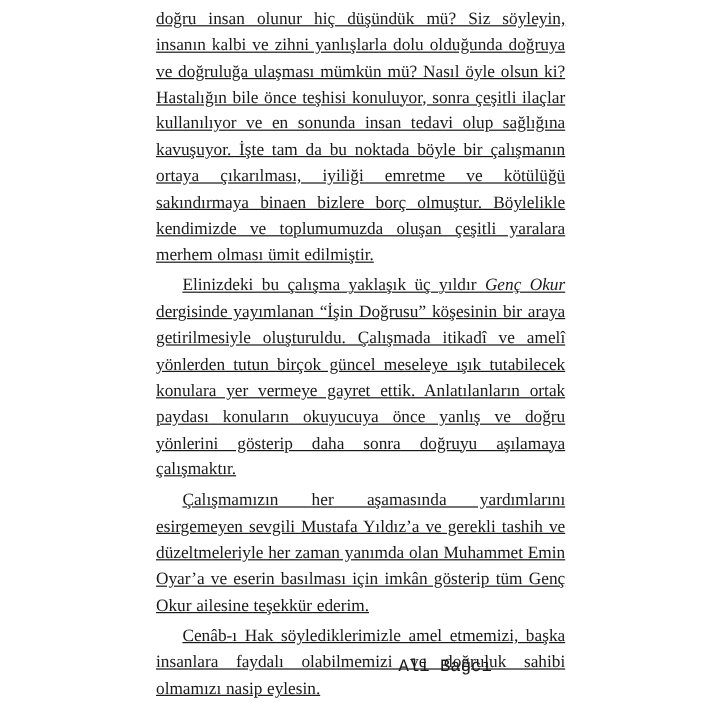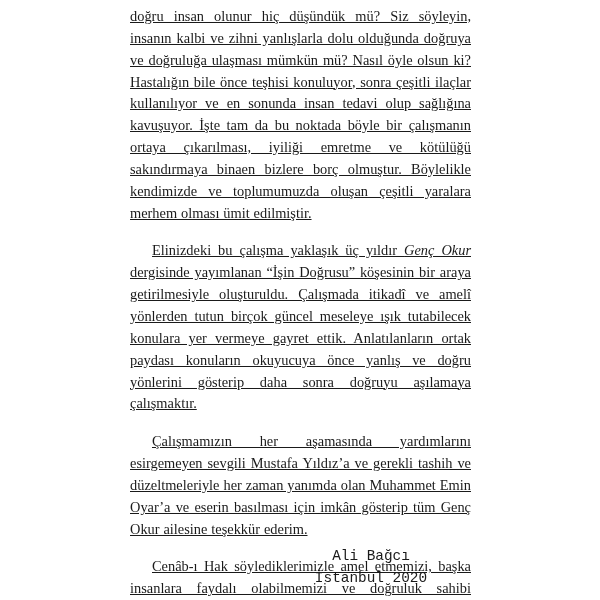--- a/index.html
+++ b/index.html
@@ -40,21 +40,21 @@
     hyphens: manual;
     word-spacing: 0.02em;
     text-decoration: underline;
   }
 
   .para.first {
     text-indent: 0;
   }
 
   .para + .para {
-    margin-top: 16px;
+    margin-top: 4px;
   }
 
   .italic {
     font-style: italic;
   }
 
   .signature {
     position: absolute;
     left: 130px;
     top: 546px;
@@ -85,16 +85,15 @@
     <p class="para"><span>Elinizdeki bu çalışma yaklaşık üç yıldır </span><span class="italic">Genç Okur</span><span> dergisinde yayımlanan “İşin Doğrusu” köşesinin bir araya getirilmesiyle oluşturuldu. Çalışmada itikadî ve amelî yönlerden tutun birçok güncel meseleye ışık tutabilecek konulara yer vermeye gayret ettik. Anlatılanların ortak paydası konuların okuyucuya önce yanlış ve doğru yönlerini gösterip daha sonra doğruyu aşılamaya çalışmaktır.</span></p>
 
     <p class="para">Çalışmamızın her aşamasında yardımlarını esirgemeyen sevgili Mustafa Yıldız’a ve gerekli tashih ve düzeltmeleriyle her zaman yanımda olan Muhammet Emin Oyar’a ve eserin basılması için imkân gösterip tüm Genç Okur ailesine teşekkür ederim.</p>
 
     <p class="para">Cenâb-ı Hak söylediklerimizle amel etmemizi, başka insanlara faydalı olabilmemizi ve doğruluk sahibi olmamızı nasip eylesin.</p>
 
   </div>
 
   <div class="signature">
     <span class="sig-line">Ali Bağcı</span>
-    <span class="sig-line">İstanbul 2020</span>
   </div>
 
 </div>
 
 </body></html>

